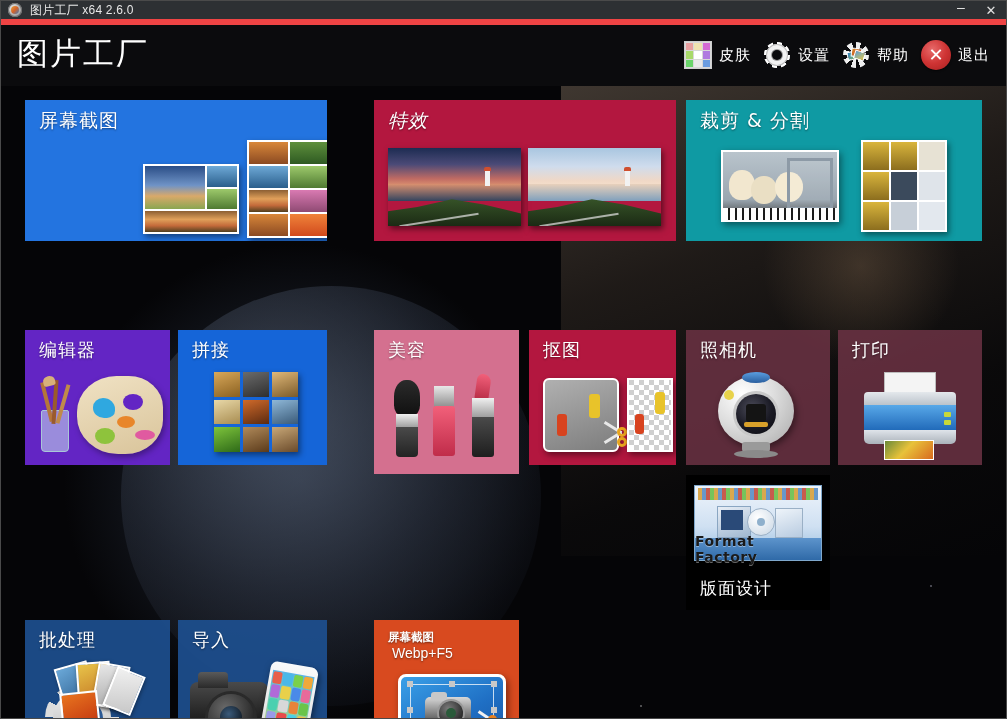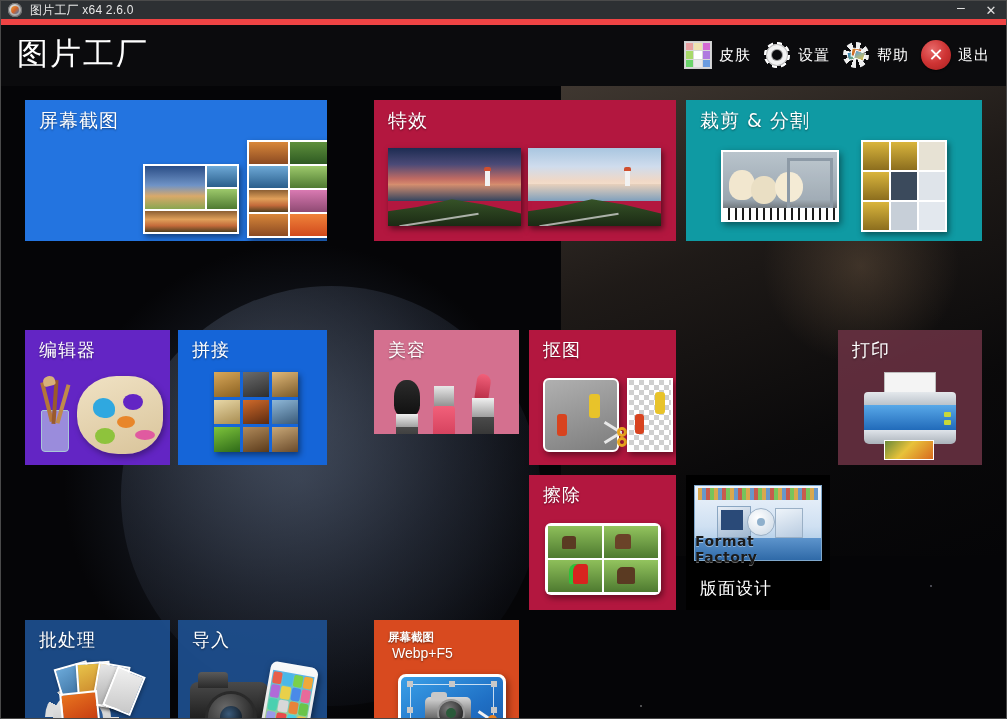--- a/index.html
+++ b/index.html
@@ -319,21 +319,21 @@
           <i class="water"></i>
             <i class="green1"></i>
           <i class="sky2"></i>
             <i class="pink1"></i>
           <i class="autumn"></i>
             <i class="orange1"></i>
         </div>
       </div>
     </div>
 
-    <div class="tile" style="left:373px; top:14px; width:302px; height:141px; background:#b3173f;">
+    <div class="tile" style="left:373px; top:14px; width:302px; height:141px; background:#b3173f;font-style:italic;">
       <div class="tname">特效</div>
       <div class="art" style="left:14px; top:48px;">
         <div class="lh dusk" style="left:0; top:0;">
             <div class="s"></div>
             <div class="sea"></div>
             <div class="land"></div>
             <div class="tower"></div>
             <div class="road"></div>
           </div>
         <div class="lh bright" style="left:140px; top:0;">
@@ -394,21 +394,21 @@
         <i style="background:linear-gradient(160deg,#e0b878,#7a5a2a)"></i>
         <i style="background:linear-gradient(160deg,#e8d8a8,#a88c50)"></i>
         <i style="background:linear-gradient(160deg,#d06a2a,#5a2a10)"></i>
         <i style="background:linear-gradient(160deg,#8fb8d8,#3a5a78)"></i>
         <i style="background:linear-gradient(160deg,#7ec43c,#2e6a18)"></i>
         <i style="background:linear-gradient(160deg,#b08a5a,#5a3a1a)"></i>
         <i style="background:linear-gradient(160deg,#c8a878,#6a4a2a)"></i>
       </div>
     </div>
 
-    <div class="tile small" style="left:373px; top:244px; width:145px; height:104px; background:#d4708f;">
+    <div class="tile small" style="left:373px; top:244px; width:145px; height:144px; background:#d4708f;">
       <div class="tname">美容</div>
       <div class="art" style="left:16px; top:42px; width:118px; height:90px;">
         <div style="position:absolute; left:4px; top:8px; width:26px; height:36px; border-radius:46% 46% 30% 30%; background:linear-gradient(180deg,#2b2b2b,#101010);"></div>
         <div style="position:absolute; left:6px; top:42px; width:22px; height:14px; background:linear-gradient(180deg,#f0f0f0,#9a9a9a);"></div>
         <div style="position:absolute; left:6px; top:55px; width:22px; height:30px; background:linear-gradient(180deg,#4a4a4a,#232323); border-radius:0 0 4px 4px;"></div>
         <div style="position:absolute; left:44px; top:14px; width:20px; height:22px; background:linear-gradient(180deg,#e8e8e8,#8a8a8a);"></div>
         <div style="position:absolute; left:43px; top:34px; width:22px; height:50px; background:linear-gradient(180deg,#f2607a,#c02c4a); border-radius:3px;"></div>
         <div style="position:absolute; left:86px; top:2px; width:14px; height:26px; background:linear-gradient(180deg,#f2607a,#b82c46); border-radius:6px 8px 2px 2px; transform:rotate(8deg);"></div>
         <div style="position:absolute; left:82px; top:26px; width:22px; height:20px; background:linear-gradient(180deg,#f0f0f0,#9a9a9a);"></div>
         <div style="position:absolute; left:82px; top:45px; width:22px; height:40px; background:linear-gradient(180deg,#4a4a4a,#1e1e1e); border-radius:0 0 3px 3px;"></div>
@@ -427,54 +427,51 @@
         <div style="position:absolute; left:16px; top:1px; width:10px; height:10px; border:3px solid #e8a51e; border-radius:50%;"></div>
         <div style="position:absolute; left:16px; top:11px; width:10px; height:10px; border:3px solid #e8a51e; border-radius:50%;"></div>
       </div>
       <div class="art" style="left:98px; top:48px; width:46px; height:74px; border:2px solid #fff;
                   background: repeating-conic-gradient(#ffffff 0% 25%, #cfcfcf 0% 50%) 0 0 / 10px 10px; box-shadow:2px 3px 6px rgba(0,0,0,.45);">
         <div style="position:absolute; left:6px; top:34px; width:9px; height:20px; background:#d8431f; border-radius:3px;"></div>
         <div style="position:absolute; left:26px; top:12px; width:10px; height:22px; background:#e8c32a; border-radius:3px;"></div>
       </div>
     </div>
 
+    <div class="tile small" style="left:685px; top:244px; width:144px; height:135px; background:rgba(107,50,67,0.86);">
+      <div class="tname">照相机</div>
+      <div class="art" style="left:22px; top:40px; width:100px; height:92px;">
+        <div style="position:absolute; left:10px; top:6px; width:76px; height:70px; border-radius:50%;
+             background: radial-gradient(circle at 32% 26%, #ffffff 0%, #dcdcdc 45%, #a8a8a8 100%); box-shadow:2px 3px 7px rgba(0,0,0,.45);"></div>
+        <div style="position:absolute; left:34px; top:2px; width:28px; height:11px; border-radius:50%; background:linear-gradient(180deg,#5a9ee0,#2a5e9e);"></div>
+        <div style="position:absolute; left:28px; top:24px; width:40px; height:40px; border-radius:50%;
+             background: radial-gradient(circle at 40% 35%, #4a4a58 0%, #1a1a24 55%, #0a0a10 100%); box-shadow:0 0 0 3px #c8c8c8;"></div>
+        <div style="position:absolute; left:38px; top:34px; width:20px; height:18px; border-radius:3px; background:#141414;"></div>
+        <div style="position:absolute; left:36px; top:52px; width:24px; height:5px; background:#d8a02a; border-radius:2px;"></div>
+        <div style="position:absolute; left:16px; top:20px; width:10px; height:10px; border-radius:50%; background:#e8d24a;"></div>
+        <div style="position:absolute; left:34px; top:72px; width:28px; height:10px; background:#9a9a9a; border-radius:3px;"></div>
+        <div style="position:absolute; left:26px; top:80px; width:44px; height:8px; border-radius:50%; background:#8a8a8a;"></div>
+      </div>
+    </div>
 
     <div class="tile small" style="left:837px; top:244px; width:144px; height:135px; background:rgba(107,50,67,0.86);">
       <div class="tname">打印</div>
       <div class="art" style="left:20px; top:42px; width:104px; height:88px;">
         <div style="position:absolute; left:26px; top:0; width:52px; height:26px; background:#f4f4f4; border:1px solid #bdbdbd;"></div>
         <div style="position:absolute; left:6px; top:20px; width:92px; height:14px; background:linear-gradient(180deg,#e4e8ec,#b8c0c8); border-radius:4px 4px 0 0;"></div>
         <div style="position:absolute; left:6px; top:33px; width:92px; height:26px; background:linear-gradient(180deg,#58a8e8,#1f68b8);"></div>
         <div style="position:absolute; left:6px; top:58px; width:92px; height:14px; background:linear-gradient(180deg,#dfe4ea,#aab2ba); border-radius:0 0 5px 5px;"></div>
         <div style="position:absolute; left:86px; top:40px; width:7px; height:5px; background:#c8d83a; border-radius:1px;"></div>
         <div style="position:absolute; left:86px; top:48px; width:7px; height:5px; background:#c8d83a; border-radius:1px;"></div>
         <div style="position:absolute; left:26px; top:68px; width:50px; height:20px; background:linear-gradient(135deg,#6a8a3a 0%,#e8c23a 45%,#d86a1f 100%); border:1px solid #fff;"></div>
       </div>
     </div>
 
 
 
-    <div class="tile small" style="left:528px; top:389px; width:147px; height:135px; background:#b3173f;">
-      <div class="tname">擦除</div>
-      <div class="collage" style="left:16px; top:48px; width:116px; height:72px; background:#fff; padding:3px; border-radius:6px;
-                  grid-template-columns:1fr 1fr; grid-template-rows:1fr 1fr;">
-        <i style="position:relative; background:linear-gradient(180deg,#8ebf5a,#4e7a30)">
-          <b style="position:absolute; left:26%; top:30%; width:26%; height:42%; background:#5a3a22; border-radius:30% 20% 10% 10%; display:block;"></b>
-        </i>
-        <i style="position:relative; background:linear-gradient(180deg,#93c45e,#4e7a30)">
-          <b style="position:absolute; left:20%; top:26%; width:30%; height:46%; background:#6a4228; border-radius:30% 20% 10% 10%; display:block;"></b>
-        </i>
-        <i style="position:relative; background:linear-gradient(180deg,#8ebf5a,#4e7a30)">
-          <b style="position:absolute; left:46%; top:14%; width:28%; height:62%; background:#d8231f; border-radius:40% 18% 10% 10%; display:block; box-shadow:-4px 0 0 0 #2fbf3a;"></b>
-        </i>
-        <i style="position:relative; background:linear-gradient(180deg,#93c45e,#4e7a30)">
-          <b style="position:absolute; left:24%; top:22%; width:34%; height:52%; background:#5a3a22; border-radius:30% 20% 10% 10%; display:block;"></b>
-        </i>
-      </div>
-    </div>
 
     <div class="tile" style="left:685px; top:389px; width:144px; height:135px; background:#000000;">
       <div class="art" style="left:8px; top:10px; width:128px; height:76px; background:linear-gradient(180deg,#eef4fb 0%,#cfe0f2 55%,#8fb8dc 100%); border:1px solid #7fa8cc; box-shadow:1px 2px 4px rgba(0,0,0,.5);">
         <div style="position:absolute; left:3px; top:2px; right:3px; height:12px; background:repeating-linear-gradient(90deg,#d8a03a 0 4px,#5a8ec4 4px 8px,#c44a3a 8px 12px,#6abf4a 12px 16px); opacity:.9;"></div>
         <div style="position:absolute; left:22px; top:20px; width:34px; height:32px; background:linear-gradient(160deg,#e8eef6,#9fb8d0); border:1px solid #8aa6c2;"></div>
         <div style="position:absolute; left:26px; top:24px; width:22px; height:20px; background:#2a4a78;"></div>
         <div style="position:absolute; left:52px; top:22px; width:28px; height:28px; border-radius:50%; background:radial-gradient(circle at 38% 34%,#ffffff,#c8d6e4); border:1px solid #9ab0c6;"></div>
         <div style="position:absolute; left:62px; top:32px; width:8px; height:8px; border-radius:50%; background:#8fb0cc;"></div>
         <div style="position:absolute; left:80px; top:22px; width:28px; height:30px; background:linear-gradient(160deg,#eef4fa,#b8cbe0); border:1px solid #9ab0c6;"></div>
         <div style="position:absolute; left:0; bottom:0; width:100%; height:22px; background:linear-gradient(180deg,#5d94cc,#2f6aa8); display:flex; align-items:center; justify-content:flex-end;">

